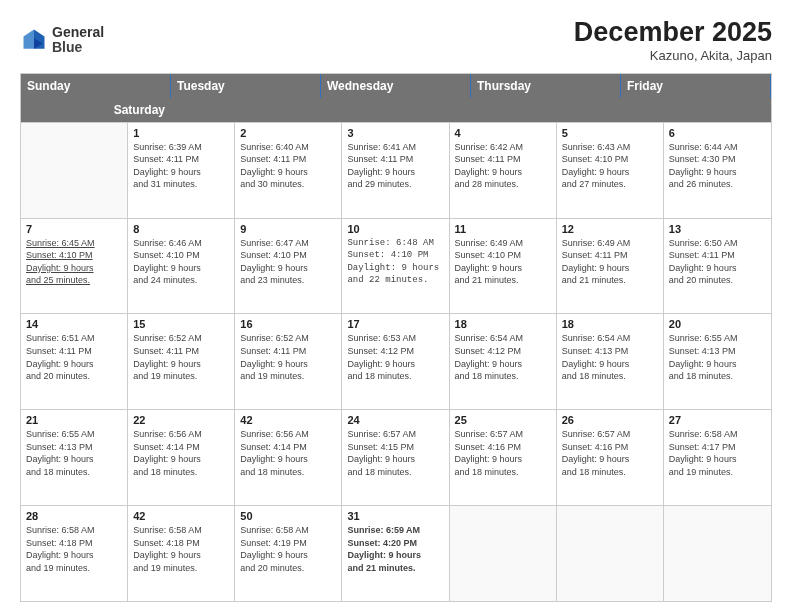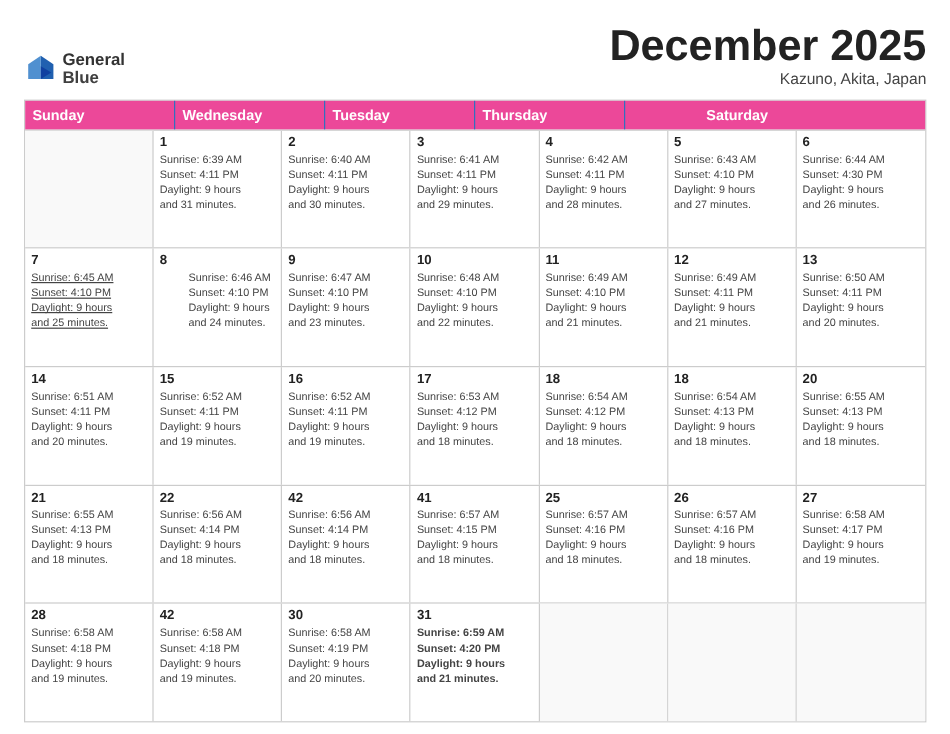--- a/index.html
+++ b/index.html
@@ -13,21 +13,21 @@
     .page {
       width: 792px;
       height: 612px;
       padding: 18px 20px 10px 20px;
       display: flex;
       flex-direction: column;
     }
     .header {
       display: flex;
       justify-content: space-between;
-      align-items: flex-end;
+      align-items: center;
       margin-bottom: 10px;
     }
     .logo {
       display: flex;
       align-items: center;
       gap: 4px;
     }
     .logo-text {
       display: flex;
       flex-direction: column;
@@ -38,39 +38,39 @@
     .logo-general { color: #333; }
     .logo-blue { color: #404040; }
     .logo-icon {
       width: 28px;
       height: 28px;
     }
     .title-block {
       text-align: right;
     }
     .month-title {
-      font-size: 36px;
+      font-size: 27px;
       font-weight: bold;
       color: #222;
       line-height: 1.1;
     }
     .subtitle {
       font-size: 13px;
       color: #444;
     }
     .calendar {
       flex: 1;
       display: flex;
       flex-direction: column;
       border: 1px solid #ccc;
     }
     .cal-header-row {
       display: grid;
-      grid-template-columns: repeat(6, 1fr);
-      background: #ec4899;
+      grid-template-columns: repeat(5, 1fr);
+      background: #737373;
     }
     .cal-header-cell {
       color: #fff;
       font-size: 12px;
       font-weight: bold;
       padding: 5px 6px;
       text-align: left;
       border-right: 1px solid #3070c0;
     }
     .cal-header-cell:last-child { border-right: none; text-align: right; }
@@ -125,23 +125,24 @@
     </div>
     <div class="title-block">
       <div class="month-title">December 2025</div>
       <div class="subtitle">Kazuno, Akita, Japan</div>
     </div>
   </div>
 
   <div class="calendar">
     <div class="cal-header-row">
         <div class="cal-header-cell">Sunday</div>
+        <div class="cal-header-cell">Tuesday</div>
         <div class="cal-header-cell">Wednesday</div>
-        <div class="cal-header-cell">Tuesday</div>
         <div class="cal-header-cell">Thursday</div>
+        <div class="cal-header-cell">Friday</div>
         <div class="cal-header-cell">Saturday</div>
       </div>
     <div class="cal-body">
         <div class="cal-row">
           <div class="cal-cell empty"></div>
           <div class="cal-cell">
             <div class="day-num">1</div>
             <div class="day-info" style="white-space: pre-line;">Sunrise: 6:39 AM
 Sunset: 4:11 PM
 Daylight: 9 hours
@@ -186,35 +187,35 @@
         <div class="cal-row">
           <div class="cal-cell">
             <div class="day-num">7</div>
             <div class="day-info" style="white-space: pre-line; text-decoration: underline;">Sunrise: 6:45 AM
 Sunset: 4:10 PM
 Daylight: 9 hours
 and 25 minutes.</div>
           </div>
           <div class="cal-cell">
             <div class="day-num">8</div>
-            <div class="day-info" style="white-space: pre-line; margin-left: 24px;">Sunrise: 6:46 AM
+            <div class="day-info" style="white-space: pre-line;">Sunrise: 6:46 AM
 Sunset: 4:10 PM
 Daylight: 9 hours
 and 24 minutes.</div>
           </div>
           <div class="cal-cell">
             <div class="day-num">9</div>
             <div class="day-info" style="white-space: pre-line;">Sunrise: 6:47 AM
 Sunset: 4:10 PM
 Daylight: 9 hours
 and 23 minutes.</div>
           </div>
           <div class="cal-cell">
             <div class="day-num">10</div>
-            <div class="day-info" style="white-space: pre-line;">Sunrise: 6:48 AM
+            <div class="day-info" style="white-space: pre-line; font-family: Liberation Mono, monospace;">Sunrise: 6:48 AM
 Sunset: 4:10 PM
 Daylight: 9 hours
 and 22 minutes.</div>
           </div>
           <div class="cal-cell">
             <div class="day-num">11</div>
             <div class="day-info" style="white-space: pre-line;">Sunrise: 6:49 AM
 Sunset: 4:10 PM
 Daylight: 9 hours
 and 21 minutes.</div>
@@ -301,21 +302,21 @@
 and 18 minutes.</div>
           </div>
           <div class="cal-cell">
             <div class="day-num">42</div>
             <div class="day-info" style="white-space: pre-line;">Sunrise: 6:56 AM
 Sunset: 4:14 PM
 Daylight: 9 hours
 and 18 minutes.</div>
           </div>
           <div class="cal-cell">
-            <div class="day-num">41</div>
+            <div class="day-num">24</div>
             <div class="day-info" style="white-space: pre-line;">Sunrise: 6:57 AM
 Sunset: 4:15 PM
 Daylight: 9 hours
 and 18 minutes.</div>
           </div>
           <div class="cal-cell">
             <div class="day-num">25</div>
             <div class="day-info" style="white-space: pre-line;">Sunrise: 6:57 AM
 Sunset: 4:16 PM
 Daylight: 9 hours
@@ -345,21 +346,21 @@
 and 19 minutes.</div>
           </div>
           <div class="cal-cell">
             <div class="day-num">42</div>
             <div class="day-info" style="white-space: pre-line;">Sunrise: 6:58 AM
 Sunset: 4:18 PM
 Daylight: 9 hours
 and 19 minutes.</div>
           </div>
           <div class="cal-cell">
-            <div class="day-num">30</div>
+            <div class="day-num">50</div>
             <div class="day-info" style="white-space: pre-line;">Sunrise: 6:58 AM
 Sunset: 4:19 PM
 Daylight: 9 hours
 and 20 minutes.</div>
           </div>
           <div class="cal-cell">
             <div class="day-num">31</div>
             <div class="day-info" style="white-space: pre-line; font-weight: bold;">Sunrise: 6:59 AM
 Sunset: 4:20 PM
 Daylight: 9 hours

